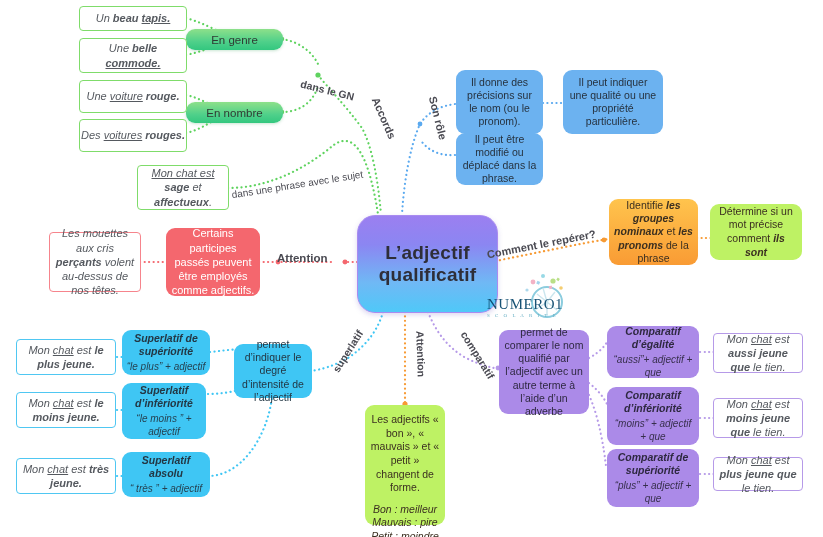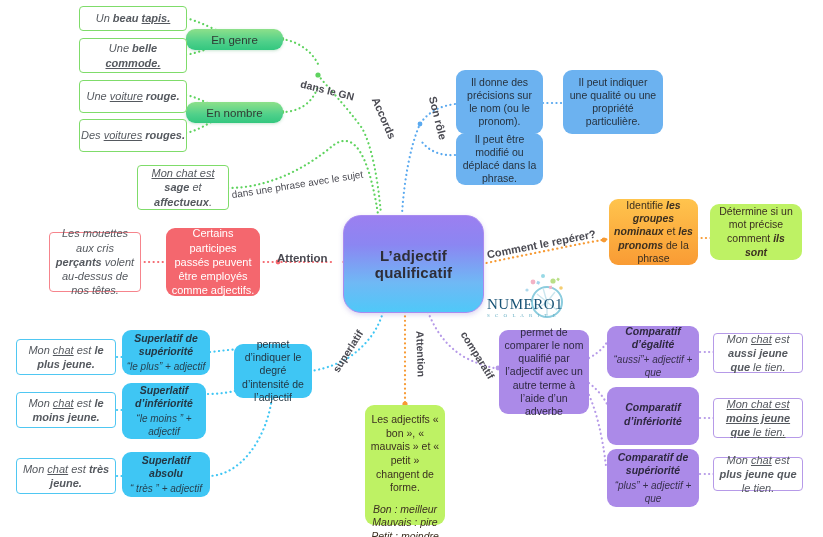--- a/index.html
+++ b/index.html
@@ -11,22 +11,23 @@
   #canvas{position:absolute;inset:0;width:823px;height:537px;}
   svg.links{position:absolute;left:0;top:0;width:823px;height:537px;pointer-events:none;}
 
   .node{position:absolute;box-sizing:border-box;display:flex;flex-direction:column;
         align-items:center;justify-content:center;text-align:center;}
 
   
   .central{
     background:linear-gradient(180deg,#9b7ff0 0%,#8b86f2 30%,#6fb9f5 70%,#4fc8f8 100%);
     border:1.5px solid #a98bf0;border-radius:18px;
-    color:#2e2e38;font-weight:bold;font-size:15px;letter-spacing:.2px;
+    color:#2e2e38;font-weight:bold;font-size:19px;letter-spacing:.2px;
     box-shadow:0 2px 5px rgba(120,100,200,.25);
+    margin-left:14px;
   }
 
   
   .green-fill{
     background:linear-gradient(180deg,#8de08a 0%,#4fd08a 60%,#33c77f 100%);
     border-radius:9px;color:#2f3a33;font-size:11.5px;
     box-shadow:0 1px 3px rgba(80,170,110,.3);
   }
   .blue-fill{
     background:#6cb2f0;border-radius:9px;color:#26323f;font-size:10.5px;line-height:1.25;
@@ -258,30 +259,31 @@
   <div class="node purple-fill" style="left:499px;top:330px;width:90px;height:84px;padding:3px 5px;">
     <span>permet de comparer le nom qualifié par l’adjectif avec un autre terme à l’aide d’un adverbe</span>
   </div>
 
   <div class="node purple-fill" style="left:607px;top:326px;width:92px;height:52px;padding:3px 4px;">
     <span class="ttl">Comparatif d’égalité</span>
     <span class="sub">“aussi”+ adjectif + que</span>
   </div>
   <div class="node purple-fill" style="left:607px;top:387px;width:92px;height:58px;padding:3px 4px;">
     <span class="ttl">Comparatif d’infériorité</span>
+    <span class="sub">“moins” + adjectif + que</span>
   </div>
   <div class="node purple-fill" style="left:607px;top:449px;width:92px;height:58px;padding:3px 4px;">
     <span class="ttl">Comparatif de supériorité</span>
     <span class="sub">“plus” + adjectif + que</span>
   </div>
 
   <div class="node outline o-purple" style="left:713px;top:333px;width:90px;height:40px;padding:1px 4px;">
     <span class="rt"><span class="it">Mon </span><span class="it u">chat</span><span class="it"> est </span><span class="bi">aussi jeune que</span><span class="it"> le tien.</span></span>
   </div>
-  <div class="node outline o-purple" style="left:713px;top:398px;width:90px;height:40px;padding:1px 4px;text-decoration:underline;">
+  <div class="node outline o-purple" style="left:713px;top:398px;width:90px;height:40px;padding:1px 4px;">
     <span class="rt"><span class="it">Mon </span><span class="it u">chat</span><span class="it"> est </span><span class="bi">moins jeune que</span><span class="it"> le tien.</span></span>
   </div>
   <div class="node outline o-purple" style="left:713px;top:457px;width:90px;height:34px;padding:11px 4px;">
     <span class="rt"><span class="it">Mon </span><span class="it u">chat</span><span class="it"> est </span><span class="bi">plus jeune que</span><span class="it"> le tien.</span></span>
   </div>
 
   <div class="wm">
     <svg width="106" height="52" viewBox="0 0 106 52">
       <g opacity="0.85">
         <circle cx="60" cy="30" r="15" fill="none" stroke="#6fc0d6" stroke-width="2"></circle>

